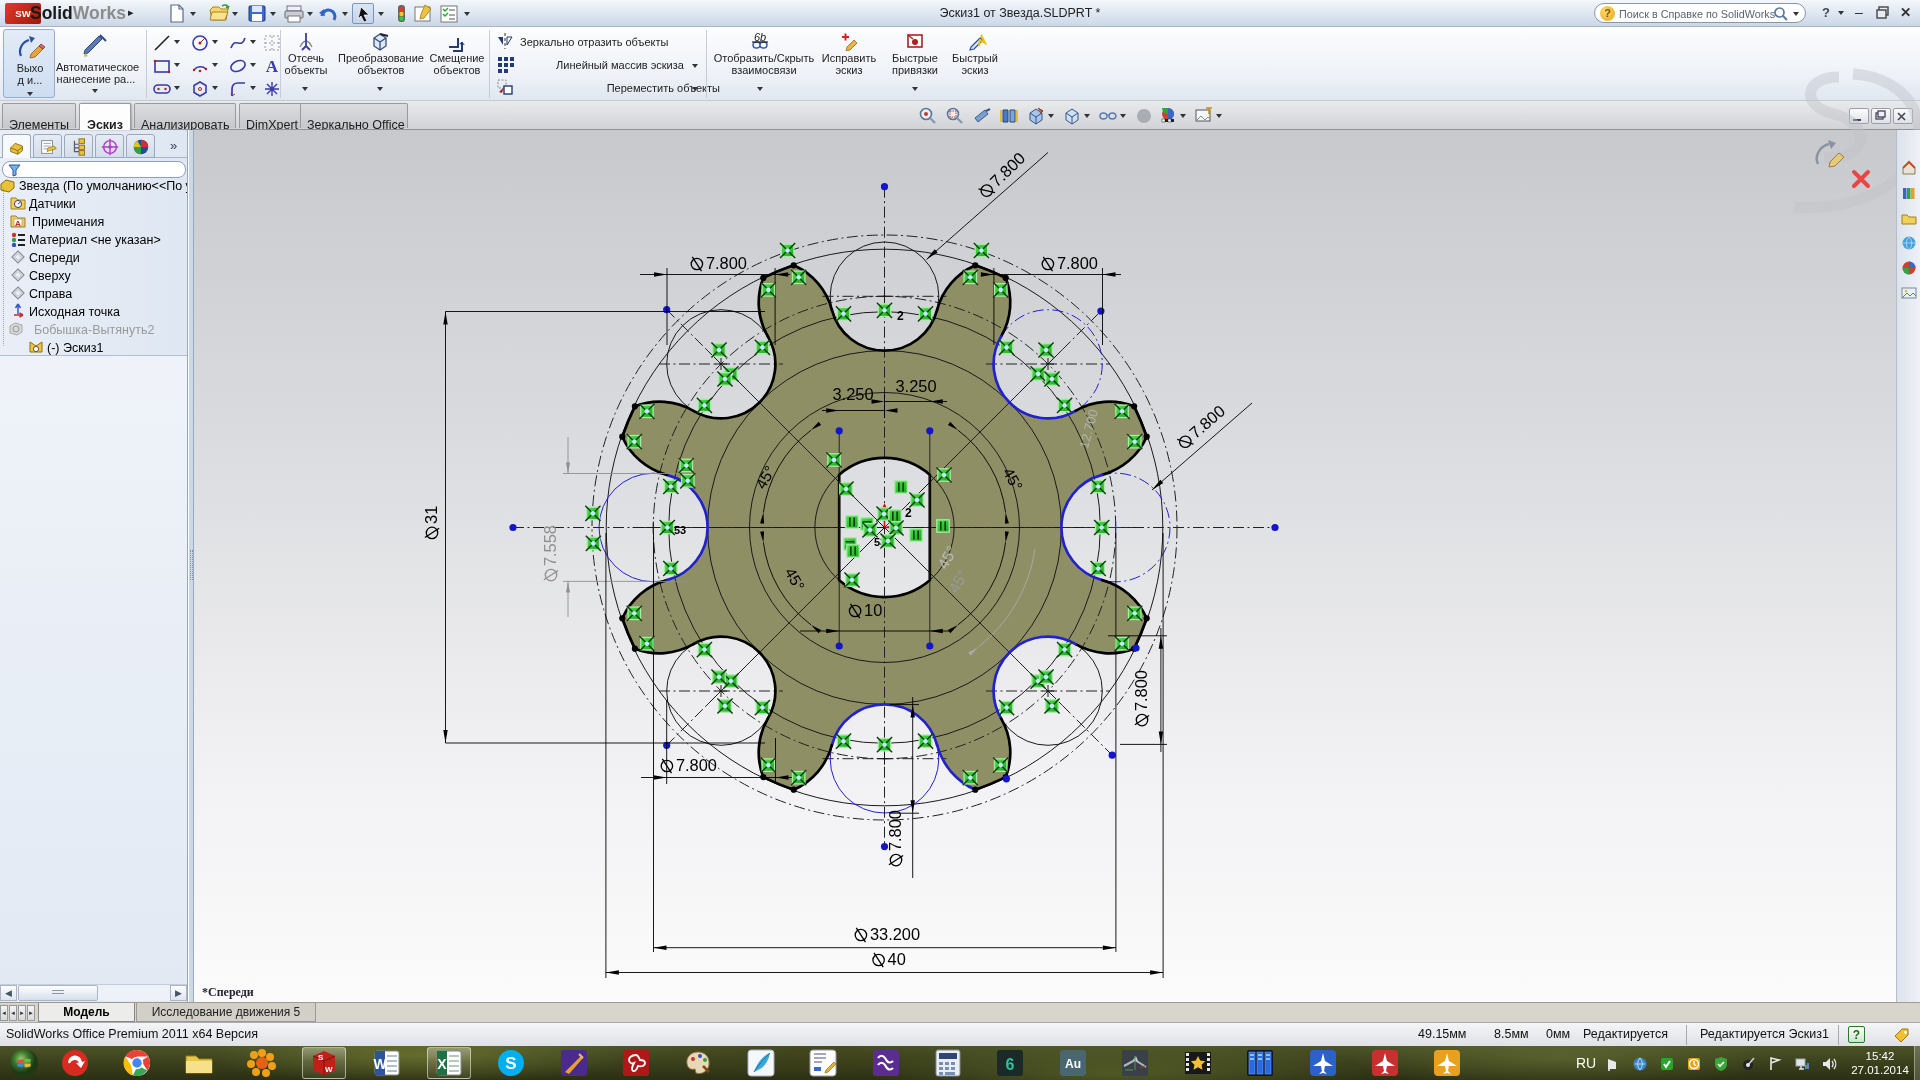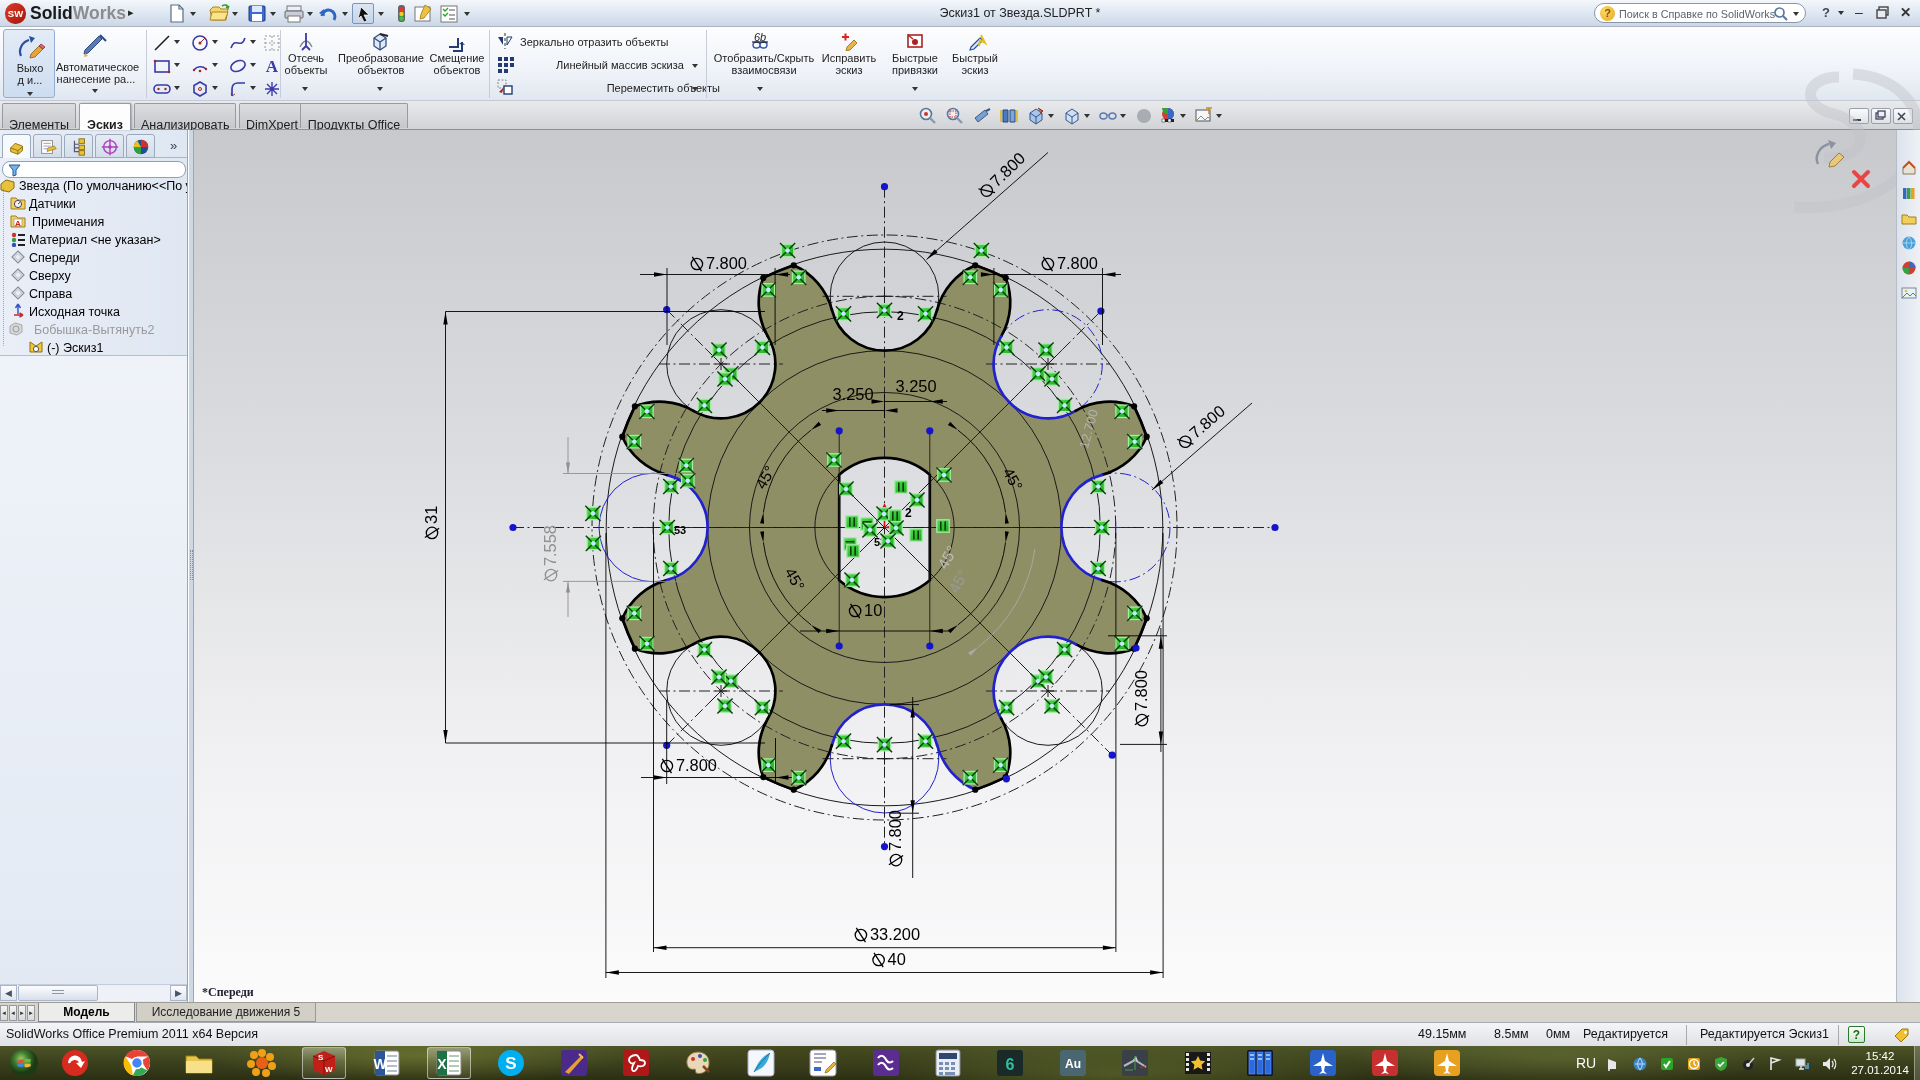--- a/index.html
+++ b/index.html
@@ -15,21 +15,21 @@
 .graytxt{color:#9a9a9a}
 .modeltabs{left:0;top:1002px;width:1920px;height:20px;background:#d8d5cd;border-top:1px solid #9f9c94}
 .statusbar{left:0;top:1022px;width:1920px;height:24px;background:linear-gradient(#f4f5f7,#dfe1e6);border-top:1px solid #a7aab0;font-size:12.5px;color:#111}
 .taskbar{left:0;top:1046px;width:1920px;height:34px;background:radial-gradient(ellipse 300px 40px at 420px 10px,rgba(140,150,60,.45),rgba(0,0,0,0) 70%),radial-gradient(ellipse 360px 45px at 1120px 28px,rgba(125,140,60,.4),rgba(0,0,0,0) 70%),radial-gradient(ellipse 260px 40px at 800px 5px,rgba(60,60,20,.5),rgba(0,0,0,0) 70%),radial-gradient(ellipse 300px 45px at 1560px 12px,rgba(130,145,70,.35),rgba(0,0,0,0) 70%),linear-gradient(#4d5427,#3c421d 45%,#2b2f13)}
 .ticon{position:absolute;top:2px;width:30px;height:30px;border-radius:3px}
 .small{font-size:11px;color:#222;text-align:center;line-height:12px}
 .vsep{position:absolute;width:1px;background:#c7ccd6;top:3px;height:68px}
 .dd{position:absolute;width:0;height:0;border-left:3.5px solid transparent;border-right:3.5px solid transparent;border-top:4px solid #333}
 </style></head><body>
 <div class="abs titlebar">
-    <div class="abs" style="left:5px;top:3px;width:21px;height:21px;background:linear-gradient(135deg,#e03a2a,#a01808);border-radius:10px;color:#fff;font-size:9.5px;font-weight:bold;text-align:center;line-height:21px">SW</div>
+    <div class="abs" style="left:5px;top:3px;width:36px;height:21px;background:linear-gradient(135deg,#e03a2a,#a01808);border-radius:2px;color:#fff;font-size:9.5px;font-weight:bold;text-align:center;line-height:21px">SW</div>
     <div class="abs" style="left:30px;top:3px;font-size:17.5px;font-weight:bold;color:#1a1a1a">Solid<span style="color:#8c8c8c">Works</span></div>
     <div class="abs" style="left:128px;top:6px;font-size:11px;color:#222">▸</div>
     <div class="abs" style="left:166px;top:3px;width:22px;height:21px;"><svg width="22" height="21" viewBox="0 0 22 21">
         <path d="M5 2 h8 l4 4 v13 h-12 Z" fill="#fff" stroke="#5a6c85" stroke-width="1.2"></path>
         <path d="M13 2 v4 h4" fill="none" stroke="#5a6c85" stroke-width="1.2"></path>
       </svg></div>
     <div class="dd" style="left:190px;top:12px"></div>
     <div class="abs" style="left:208px;top:3px;width:22px;height:21px;"><svg width="22" height="21" viewBox="0 0 22 21">
         <path d="M2 7 l3-3 h6 l2 2 h7 l-2 11 h-14 Z" fill="#f7d36b" stroke="#a8861f" stroke-width="1"></path>
         <path d="M4 9 h16 l-3 8 h-15 Z" fill="#fbe38e" stroke="#a8861f" stroke-width="1"></path>
@@ -241,21 +241,21 @@
       <path d="M3 16 l9-9 3 2 -9 9 -4 1 Z" fill="#d8e4f4" stroke="#2a50a0" stroke-width="1.2"></path>
       <path d="M13 4 l4 8 -5-3 -1 6" fill="none" stroke="#e8c018" stroke-width="2"></path>
     </svg>
     <div class="abs small" style="left:946px;top:25px;width:58px">Быстрый<br>эскиз</div>
   </div>
 <div class="abs tabstrip">
     <div class="tab" style="left:2px;width:74px">Элементы</div>
     <div class="tab active" style="left:79px;width:52px">Эскиз</div>
     <div class="tab" style="left:134px;width:102px">Анализировать</div>
     <div class="tab" style="left:239px;width:64px">DimXpert</div>
-    <div class="tab" style="left:300px;width:108px">Продукты Office</div>
+    <div class="tab" style="left:300px;width:108px">Зеркально Office</div>
     <svg class="abs" style="left:918px;top:5px" width="20" height="20" viewBox="0 0 20 20">
       <circle cx="8" cy="8" r="5.5" fill="#eee" stroke="#5577a0" stroke-width="1.6"></circle>
       <line x1="12" y1="12" x2="17" y2="17" stroke="#8899b0" stroke-width="2.4"></line>
       <circle cx="8" cy="8" r="2" fill="#c33"></circle>
     </svg>
     <svg class="abs" style="left:945px;top:5px" width="20" height="20" viewBox="0 0 20 20">
       <circle cx="8" cy="8" r="5.5" fill="#eee" stroke="#5577a0" stroke-width="1.6"></circle>
       <line x1="12" y1="12" x2="17" y2="17" stroke="#8899b0" stroke-width="2.4"></line>
       <rect x="5" y="5" width="6" height="6" fill="none" stroke="#c33" stroke-dasharray="1.5 1"></rect>
     </svg>

